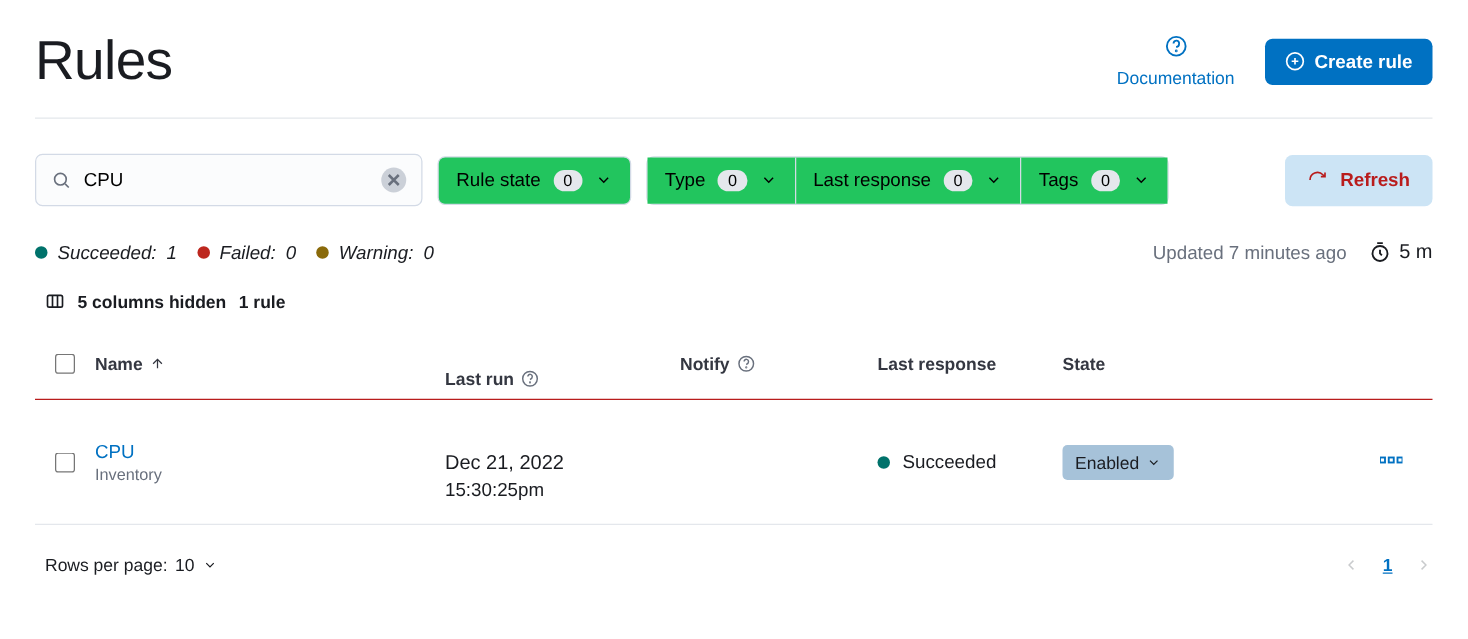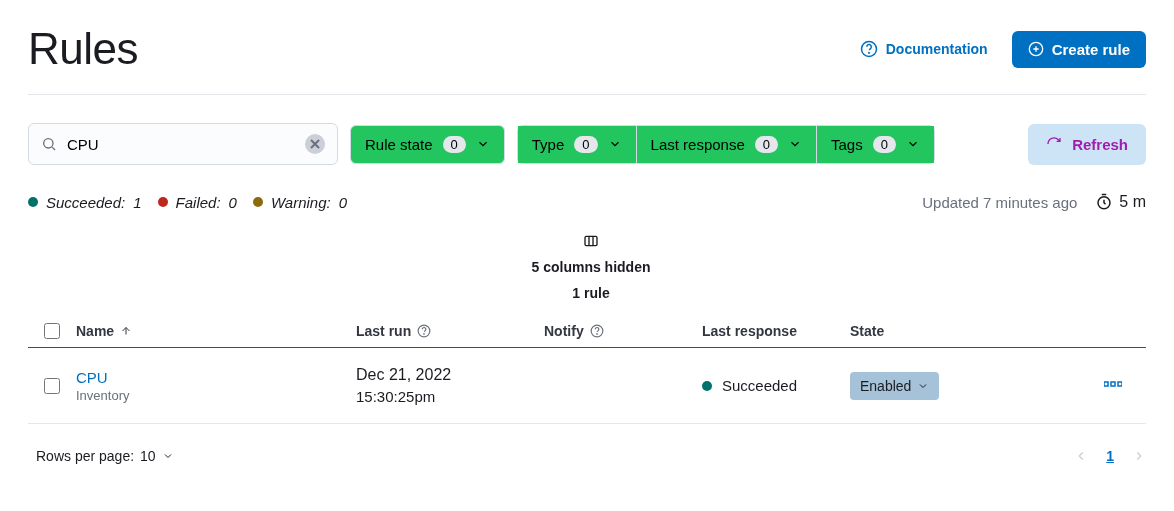--- a/index.html
+++ b/index.html
@@ -1,55 +1,55 @@
 <!DOCTYPE html>
 <html><head>
 <meta charset="utf-8">
 <style>
   * { box-sizing: border-box; margin: 0; padding: 0; }
   body { font-family: -apple-system, BlinkMacSystemFont, "Segoe UI", Helvetica, Arial, sans-serif; background: #fff; color: #1a1c21; font-size: 14px; }
   .page { padding: 24px 28px; width: 1174px; }
   .header { display: flex; justify-content: space-between; align-items: center; margin-bottom: 20px; }
   .title { font-size: 44px; font-weight: 400; letter-spacing: -0.5px; }
   .header-actions { display: flex; gap: 24px; align-items: center; }
-  .doc-link { display: flex; align-items: center; gap: 8px; color: #0071c2; font-weight: 700; cursor: pointer; }
+  .doc-link { display: flex; align-items: center; gap: 8px; color: #0071c2; font-weight: 400; cursor: pointer; flex-direction: column; }
   .doc-link svg { width: 18px; height: 18px; }
   .create-btn { display: flex; align-items: center; gap: 8px; background: #0071c2; color: #fff; border: none; padding: 10px 16px; border-radius: 6px; font-weight: 600; font-size: 15px; cursor: pointer; }
   .create-btn svg { width: 16px; height: 16px; }
   .divider { height: 1px; background: #e4e7ec; margin-bottom: 28px; }
   .filters { display: flex; gap: 12px; align-items: center; margin-bottom: 28px; }
   .search-box { display: flex; align-items: center; border: 1px solid #d3dae6; border-radius: 6px; padding: 10px 12px; width: 310px; gap: 10px; background: #fbfcfd; }
   .search-box input { border: none; outline: none; flex: 1; font-size: 15px; background: transparent; }
   .search-box .clear { width: 20px; height: 20px; background: #cbd0d8; border-radius: 50%; display: flex; align-items: center; justify-content: center; color: #fff; cursor: pointer; font-size: 11px; }
   .search-box svg { width: 16px; height: 16px; color: #69707d; }
   .filter-btn { display: flex; align-items: center; gap: 10px; border: 1px solid #d3dae6; border-radius: 6px; padding: 10px 14px; background: #22c55e; cursor: pointer; font-size: 15px; }
   .filter-btn .count { background: #e4e7ec; border-radius: 10px; padding: 1px 8px; font-size: 13px; }
   .filter-btn svg { width: 14px; height: 14px; }
   .filter-group { display: flex; border: 1px solid #d3dae6; border-radius: 6px; background: #fbfcfd; }
   .filter-group .filter-btn { border: none; border-right: 1px solid #d3dae6; border-radius: 0; }
   .filter-group .filter-btn:last-child { border-right: none; }
-  .refresh-btn { display: flex; align-items: center; gap: 10px; background: #cce4f5; color: #a21caf; border: none; padding: 12px 18px; border-radius: 6px; font-weight: 600; font-size: 15px; cursor: pointer; margin-left: auto; }
+  .refresh-btn { display: flex; align-items: center; gap: 10px; background: #cce4f5; color: #b91c1c; border: none; padding: 12px 18px; border-radius: 6px; font-weight: 600; font-size: 15px; cursor: pointer; margin-left: auto; }
   .refresh-btn svg { width: 16px; height: 16px; }
   .status-row { display: flex; justify-content: space-between; align-items: center; margin-bottom: 22px; font-size: 15px; }
   .status-left { display: flex; gap: 16px; align-items: center; font-style: italic; }
   .status-item { display: flex; align-items: center; gap: 8px; }
   .dot { width: 10px; height: 10px; border-radius: 50%; display: inline-block; }
   .dot-green { background: #00726b; }
   .dot-red { background: #bd271e; }
   .dot-yellow { background: #8a6a0a; }
   .status-right { display: flex; align-items: center; gap: 18px; color: #69707d; }
   .status-right .interval { display: flex; align-items: center; gap: 6px; color: #1a1c21; font-weight: 500; font-size: 16px; }
   .status-right .interval svg { width: 18px; height: 18px; }
-  .table-meta { display: flex; align-items: center; gap: 10px; padding: 0 0 14px 8px; font-weight: 600; font-size: 14px; flex-direction: column; }
+  .table-meta { display: flex; align-items: center; gap: 10px; padding: 0 0 14px 8px; font-weight: 600; font-size: 14px; }
   .table-meta svg { width: 16px; height: 16px; }
   .table { width: 100%; }
   .thead { display: flex; border-bottom: 1px solid #b91c1c; padding: 8px 0; color: #343741; font-weight: 600; }
   .cell-chk { width: 48px; display: flex; align-items: center; justify-content: center; }
   .cell-name { width: 280px; display: flex; align-items: center; gap: 6px; }
-  .cell-run { width: 188px; }
+  .cell-run { width: 188px; margin-top: 24px; }
   .cell-notify { width: 158px; }
   .cell-resp { width: 148px; }
   .cell-state { width: 178px; }
   .cell-act { flex: 1; display: flex; justify-content: flex-end; padding-right: 24px; }
   .thead .lbl { display: flex; align-items: center; gap: 6px; }
   .thead svg.help { width: 14px; height: 14px; color: #69707d; }
   .thead svg.sort { width: 12px; height: 12px; }
   input[type=checkbox] { width: 16px; height: 16px; border: 1px solid #c9cbcd; border-radius: 4px; accent-color: #0071c2; }
   .trow { display: flex; padding: 18px 0; border-bottom: 1px solid #e4e7ec; align-items: center; }
   .trow .cell-name a { color: #0071c2; font-weight: 500; font-size: 15px; display: block; }

